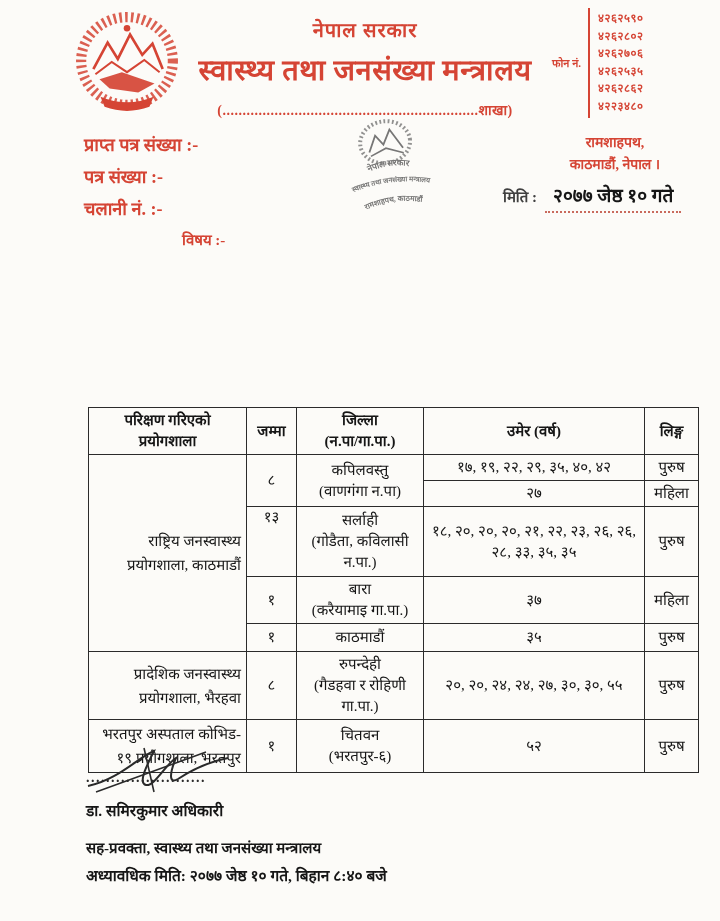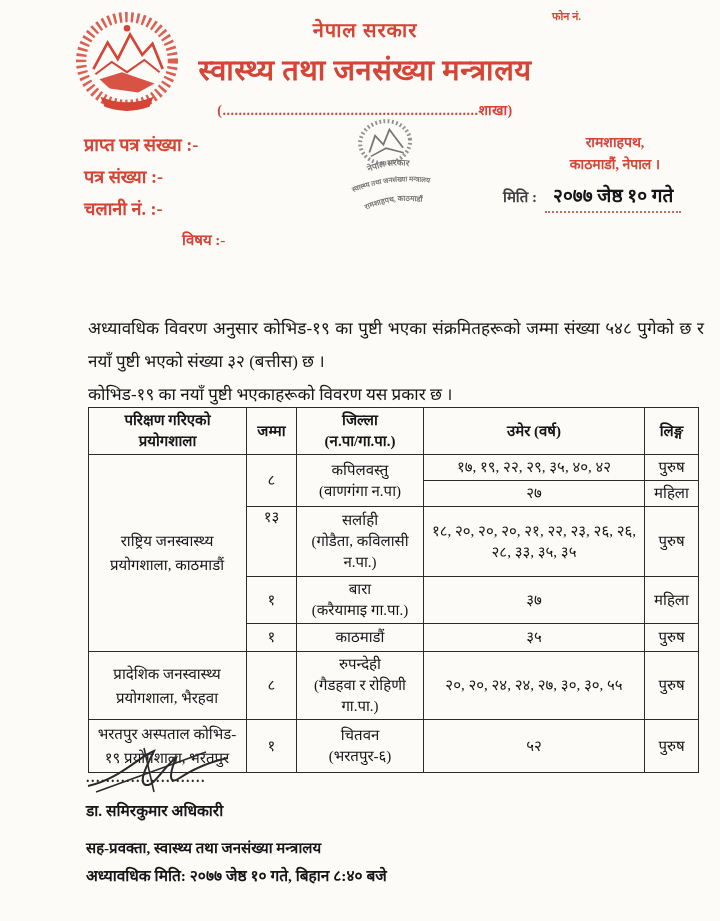--- a/index.html
+++ b/index.html
@@ -30,21 +30,21 @@
   .subject-row { position:absolute; left:182px; top:229px; color:#d54434; font-weight:bold; font-size:15px; }
   .press-title { position:absolute; left:40px; top:239px; width:680px; text-align:center; font-size:17.5px; font-weight:600; color:#161616; letter-spacing:.5px; }
   
   .body-text { position:absolute; left:88px; top:312px; width:616px; font-size:17px; line-height:33px; color:#161616; font-weight:500; }
   .body-text .p1 { text-align:justify; }
   .body-text .p2 { margin-top:0; }
   
   .covid-table { position:absolute; left:88px; top:407px; border-collapse:collapse; table-layout:fixed; font-size:15px; color:#161616; }
   .covid-table td, .covid-table th { border:1.4px solid #2b2b2b; text-align:center; vertical-align:middle; padding:2px 5px; line-height:1.4; font-weight:500; }
   .covid-table th { font-weight:bold; }
-  .covid-table td.lab-cell { text-align:center; padding-left:4px; line-height:1.6; }
+  .covid-table td.lab-cell { text-align:right; padding-left:4px; line-height:1.6; }
   .sub { display:block; }
   
   .sign-dots { position:absolute; left:86px; top:770px; font-size:14px; letter-spacing:1.5px; color:#2b2b2b; font-weight:bold; }
   .sign-svg { position:absolute; left:78px; top:742px; width:170px; height:55px; }
   .sign-name { position:absolute; left:86px; top:799px; font-size:15.5px; font-weight:600; color:#161616; }
   .sign-role { position:absolute; left:86px; top:837px; font-size:15px; font-weight:600; color:#161616; }
   .updated-line { position:absolute; left:86px; top:864px; font-size:15.5px; font-weight:600; color:#161616; }
 </style>
 </head>
 <body>
@@ -62,20 +62,28 @@
   </svg>
 
   <div class="head-center">
     <div class="govt-line">नेपाल सरकार</div>
     <div class="ministry-line">स्वास्थ्य तथा जनसंख्या मन्त्रालय</div>
     <div class="branch-line">(................................................................शाखा)</div>
   </div>
 
   <div class="phone-block">
     <div class="phone-label">फोन नं.</div>
+    <div class="phone-list">
+      <span>४२६२५९०</span>
+      <span>४२६२८०२</span>
+      <span>४२६२७०६</span>
+      <span>४२६२५३५</span>
+      <span>४२६२८६२</span>
+      <span>४२२३४८०</span>
+    </div>
   </div>
 
   <div class="meta-left">
     <div>प्राप्त पत्र संख्या :-</div>
     <div>पत्र संख्या :-</div>
     <div>चलानी नं. :-</div>
   </div>
 
   <div class="addr-right">
     <div>रामशाहपथ,</div>
@@ -101,24 +109,20 @@
     <text font-size="7" fill="#5a5a5a" font-weight="bold">
       <textPath href="#arc2" startOffset="50%" text-anchor="middle">स्वास्थ्य तथा जनसंख्या मन्त्रालय</textPath>
     </text>
     <text font-size="7.5" fill="#5a5a5a" font-weight="bold">
       <textPath href="#arc3" startOffset="50%" text-anchor="middle">रामशाहपथ, काठमाडौं</textPath>
     </text>
   </svg>
 
   <div class="subject-row">विषय :-</div>
 
-  <div class="body-text">
-    <div class="p1">अध्यावधिक विवरण अनुसार कोभिड-१९ का पुष्टी भएका संक्रमितहरूको जम्मा संख्या  ५४८ पुगेको छ र नयाँ पुष्टी भएको संख्या ३२ (बत्तीस) छ ।</div>
-    <div class="p2">कोभिड-१९ का नयाँ पुष्टी भएकाहरूको विवरण यस प्रकार छ ।</div>
-  </div>
 
   <table class="covid-table">
     <colgroup>
       <col style="width:158px">
         <col style="width:50px">
         <col style="width:127px">
         <col style="width:221px">
         <col style="width:54px">
     </colgroup>
     <tbody>

